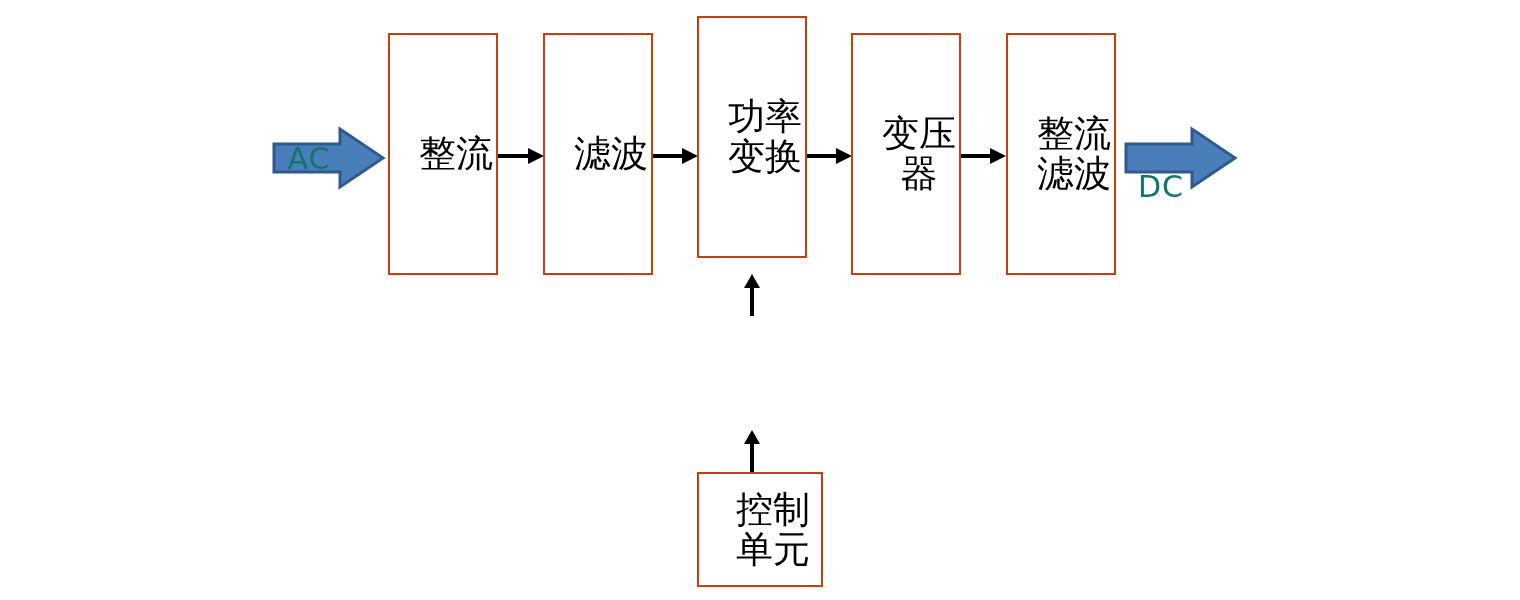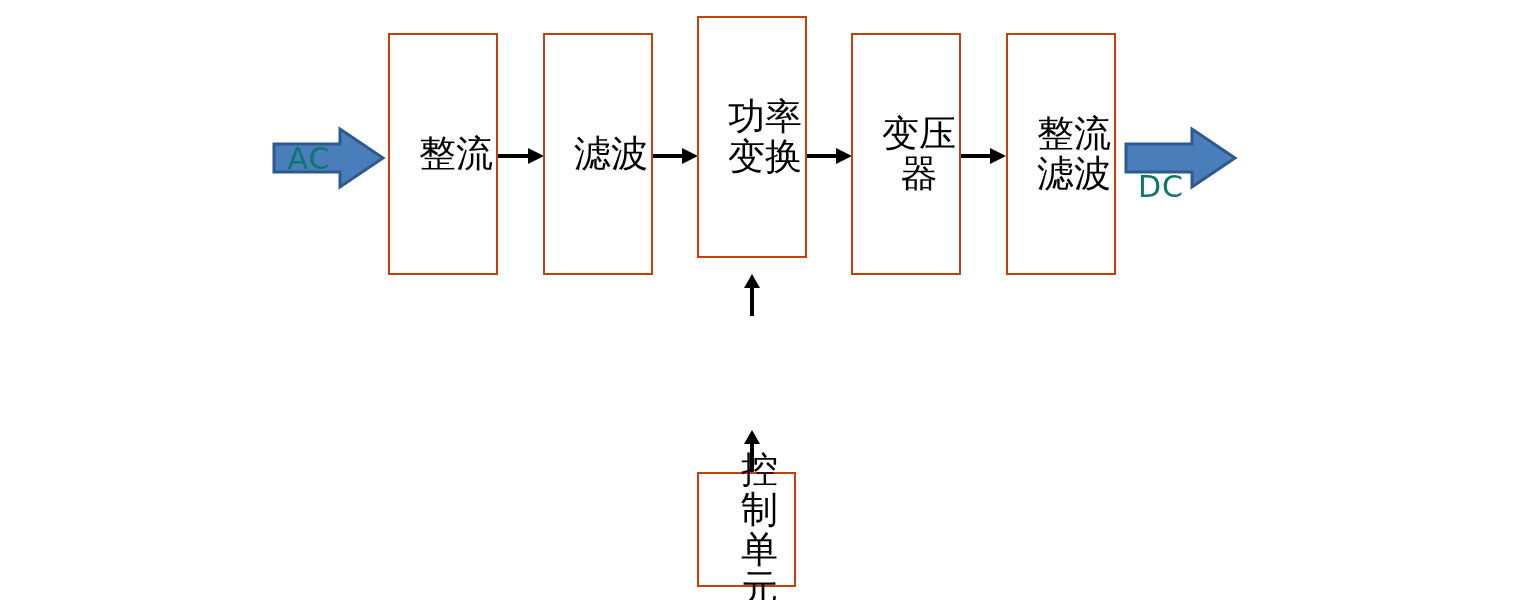--- a/index.html
+++ b/index.html
@@ -128,18 +128,18 @@
     <line x1="11" y1="42" x2="11" y2="12" stroke="#000000" stroke-width="4"></line>
     <polygon points="3,14 11,0 19,14" fill="#000000"></polygon>
   </svg>
 
 
   <svg class="conn-v" style="left:741px; top:430px;" width="22" height="43" viewBox="0 0 22 43">
     <line x1="11" y1="43" x2="11" y2="12" stroke="#000000" stroke-width="4"></line>
     <polygon points="3,14 11,0 19,14" fill="#000000"></polygon>
   </svg>
 
-  <div class="block" style="left:697px; top:472px; width:99px; height:115px;">
+  <div class="block" style="left:697px; top:472px; width:126px; height:115px;">
     <span class="block-label">控制
 单元</span>
   </div>
 
 </div>
 
 </body></html>

